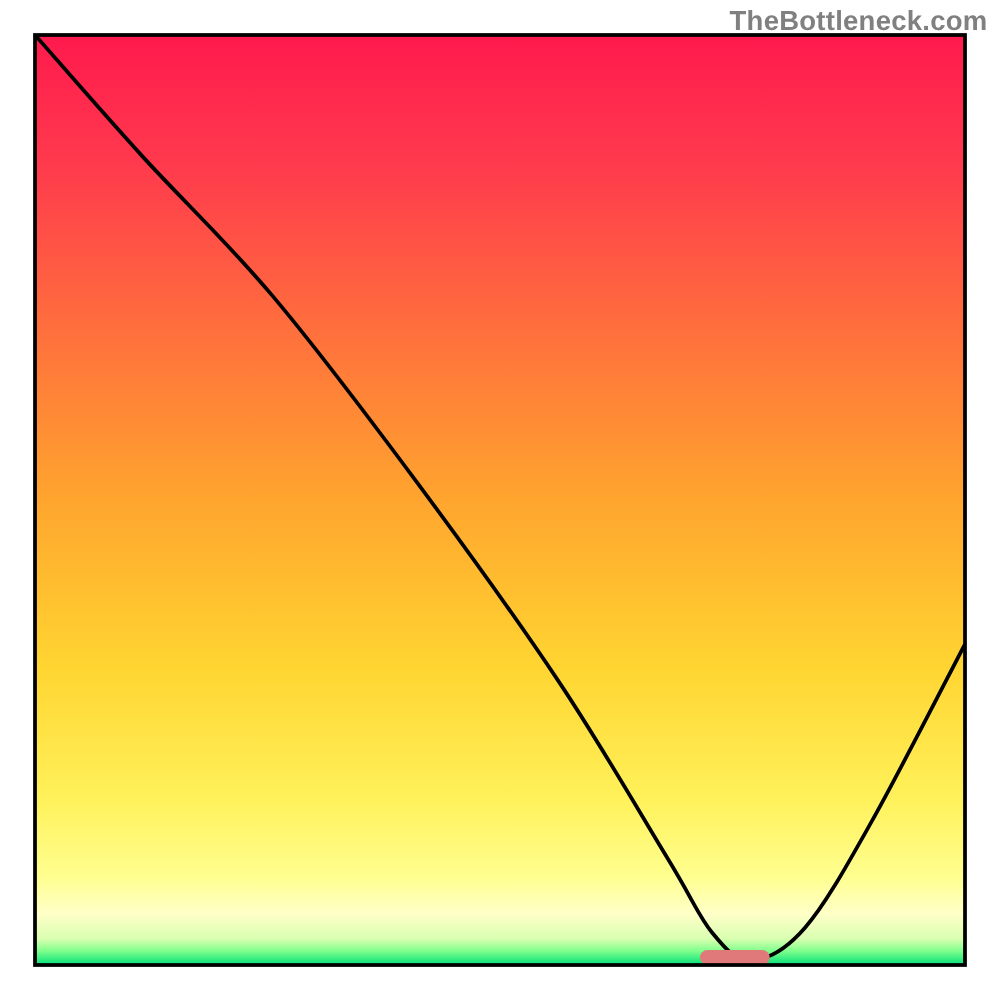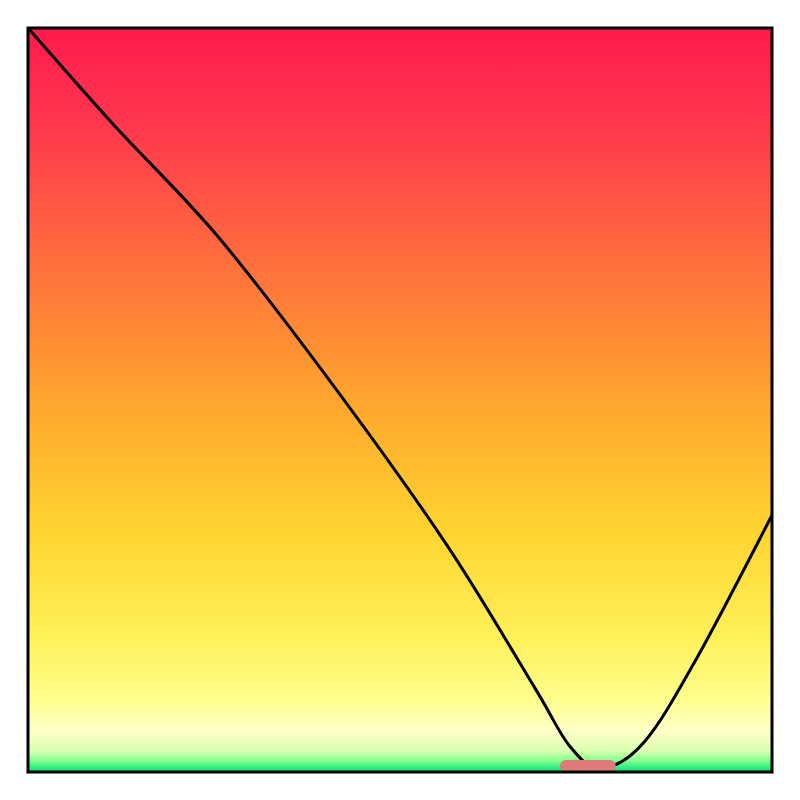--- a/index.html
+++ b/index.html
@@ -59,13 +59,14 @@
 
     <rect id="bg-rect" fill="url(#bg-grad)" x="28" y="28" width="744" height="744"></rect>
 
     <path id="curve-path" fill="none" stroke="#000000" stroke-width="3" clip-path="url(#plot-clip)" d="M 28.0 28.0 C 42.3 44.1 81.9 90.0 113.6 124.7 C 145.2 159.4 181.1 192.9 217.7 236.3 C 254.3 279.7 294.8 333.7 333.0 385.1 C 371.2 436.6 413.4 494.9 446.9 545.1 C 480.4 595.3 513.5 653.0 533.9 686.4 C 554.4 719.9 558.5 732.3 569.6 746.0 C 580.8 759.6 588.5 768.9 600.9 768.3 C 613.3 767.7 627.9 760.8 644.0 742.2 C 660.2 723.6 676.3 694.5 697.6 656.7 C 718.9 618.9 759.6 538.9 772.0 515.3 "></path>
 
     <rect id="marker-rect" rx="6" ry="6" x="559.9599999999999" y="760.048" width="55.80000000000007" height="12" fill="#e07a7a"></rect>
 
     <rect id="frame-rect" fill="none" x="28" y="28" width="744" height="744" stroke="#000000" stroke-width="3"></rect>
   </svg>
 
+  <div class="watermark">TheBottleneck.com</div>
 </div>
 
 </body></html>

